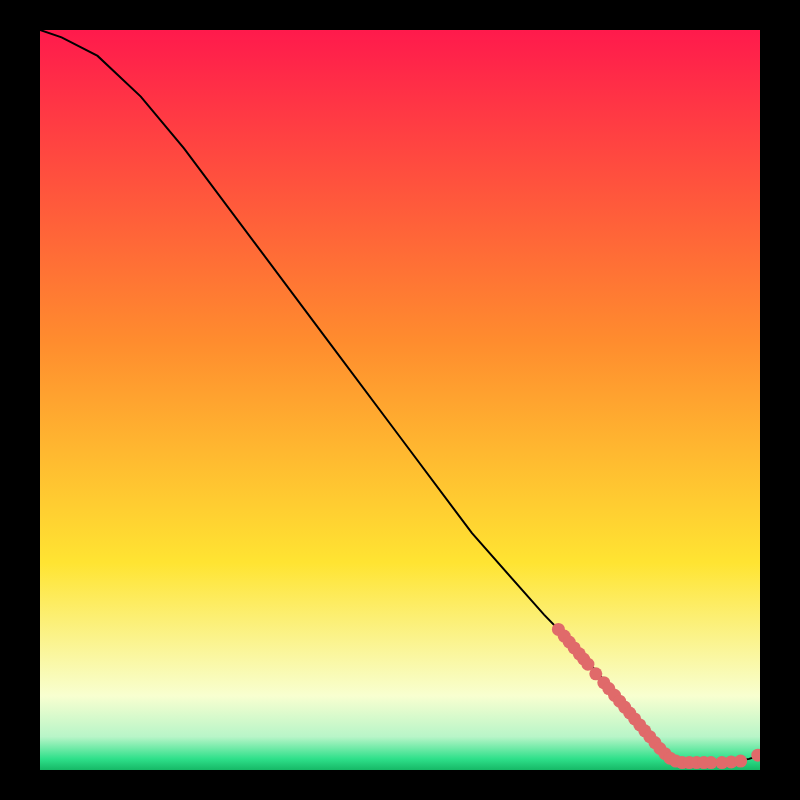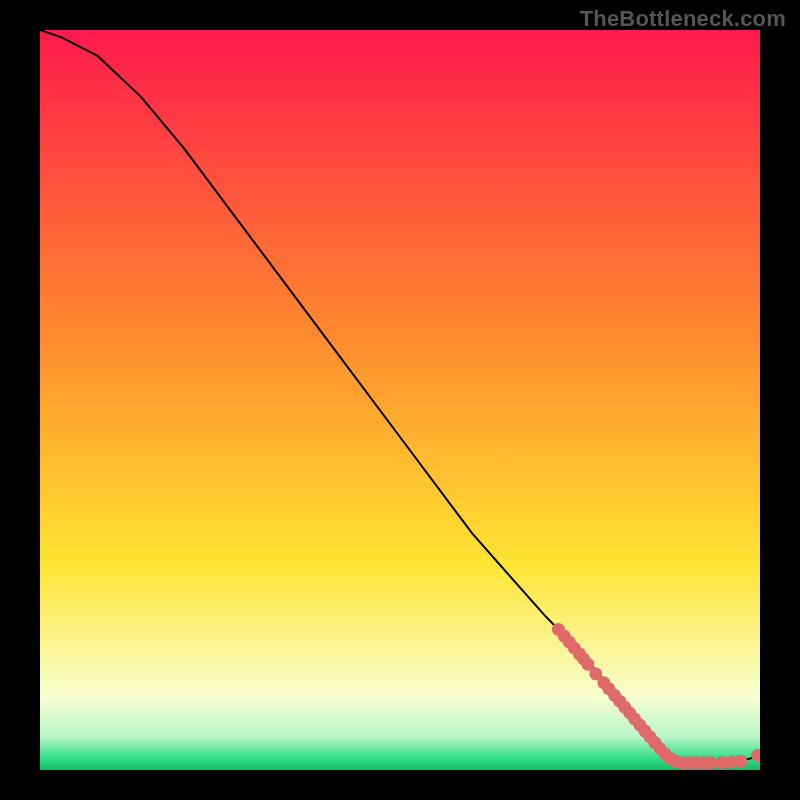--- a/index.html
+++ b/index.html
@@ -32,21 +32,20 @@
     top: 30px;
     width: 720px;
     height: 740px;
   }
   svg { display: block; }
 </style>
 </head>
 <body>
 
 <div class="frame">
-  <div class="watermark">TheBottleneck.com</div>
 
   <div class="plot-wrapper">
     <svg id="chart-svg" width="720" height="740" viewBox="0 0 720 740">
       <defs>
         <linearGradient id="bg-grad" x1="0" y1="0" x2="0" y2="1">
             <stop offset="0.00%" stop-color="#ff1a4c"></stop>
             <stop offset="42.00%" stop-color="#ff8c2e"></stop>
             <stop offset="72.00%" stop-color="#ffe432"></stop>
             <stop offset="90.00%" stop-color="#f8ffd0"></stop>
             <stop offset="95.50%" stop-color="#b8f5c8"></stop>

